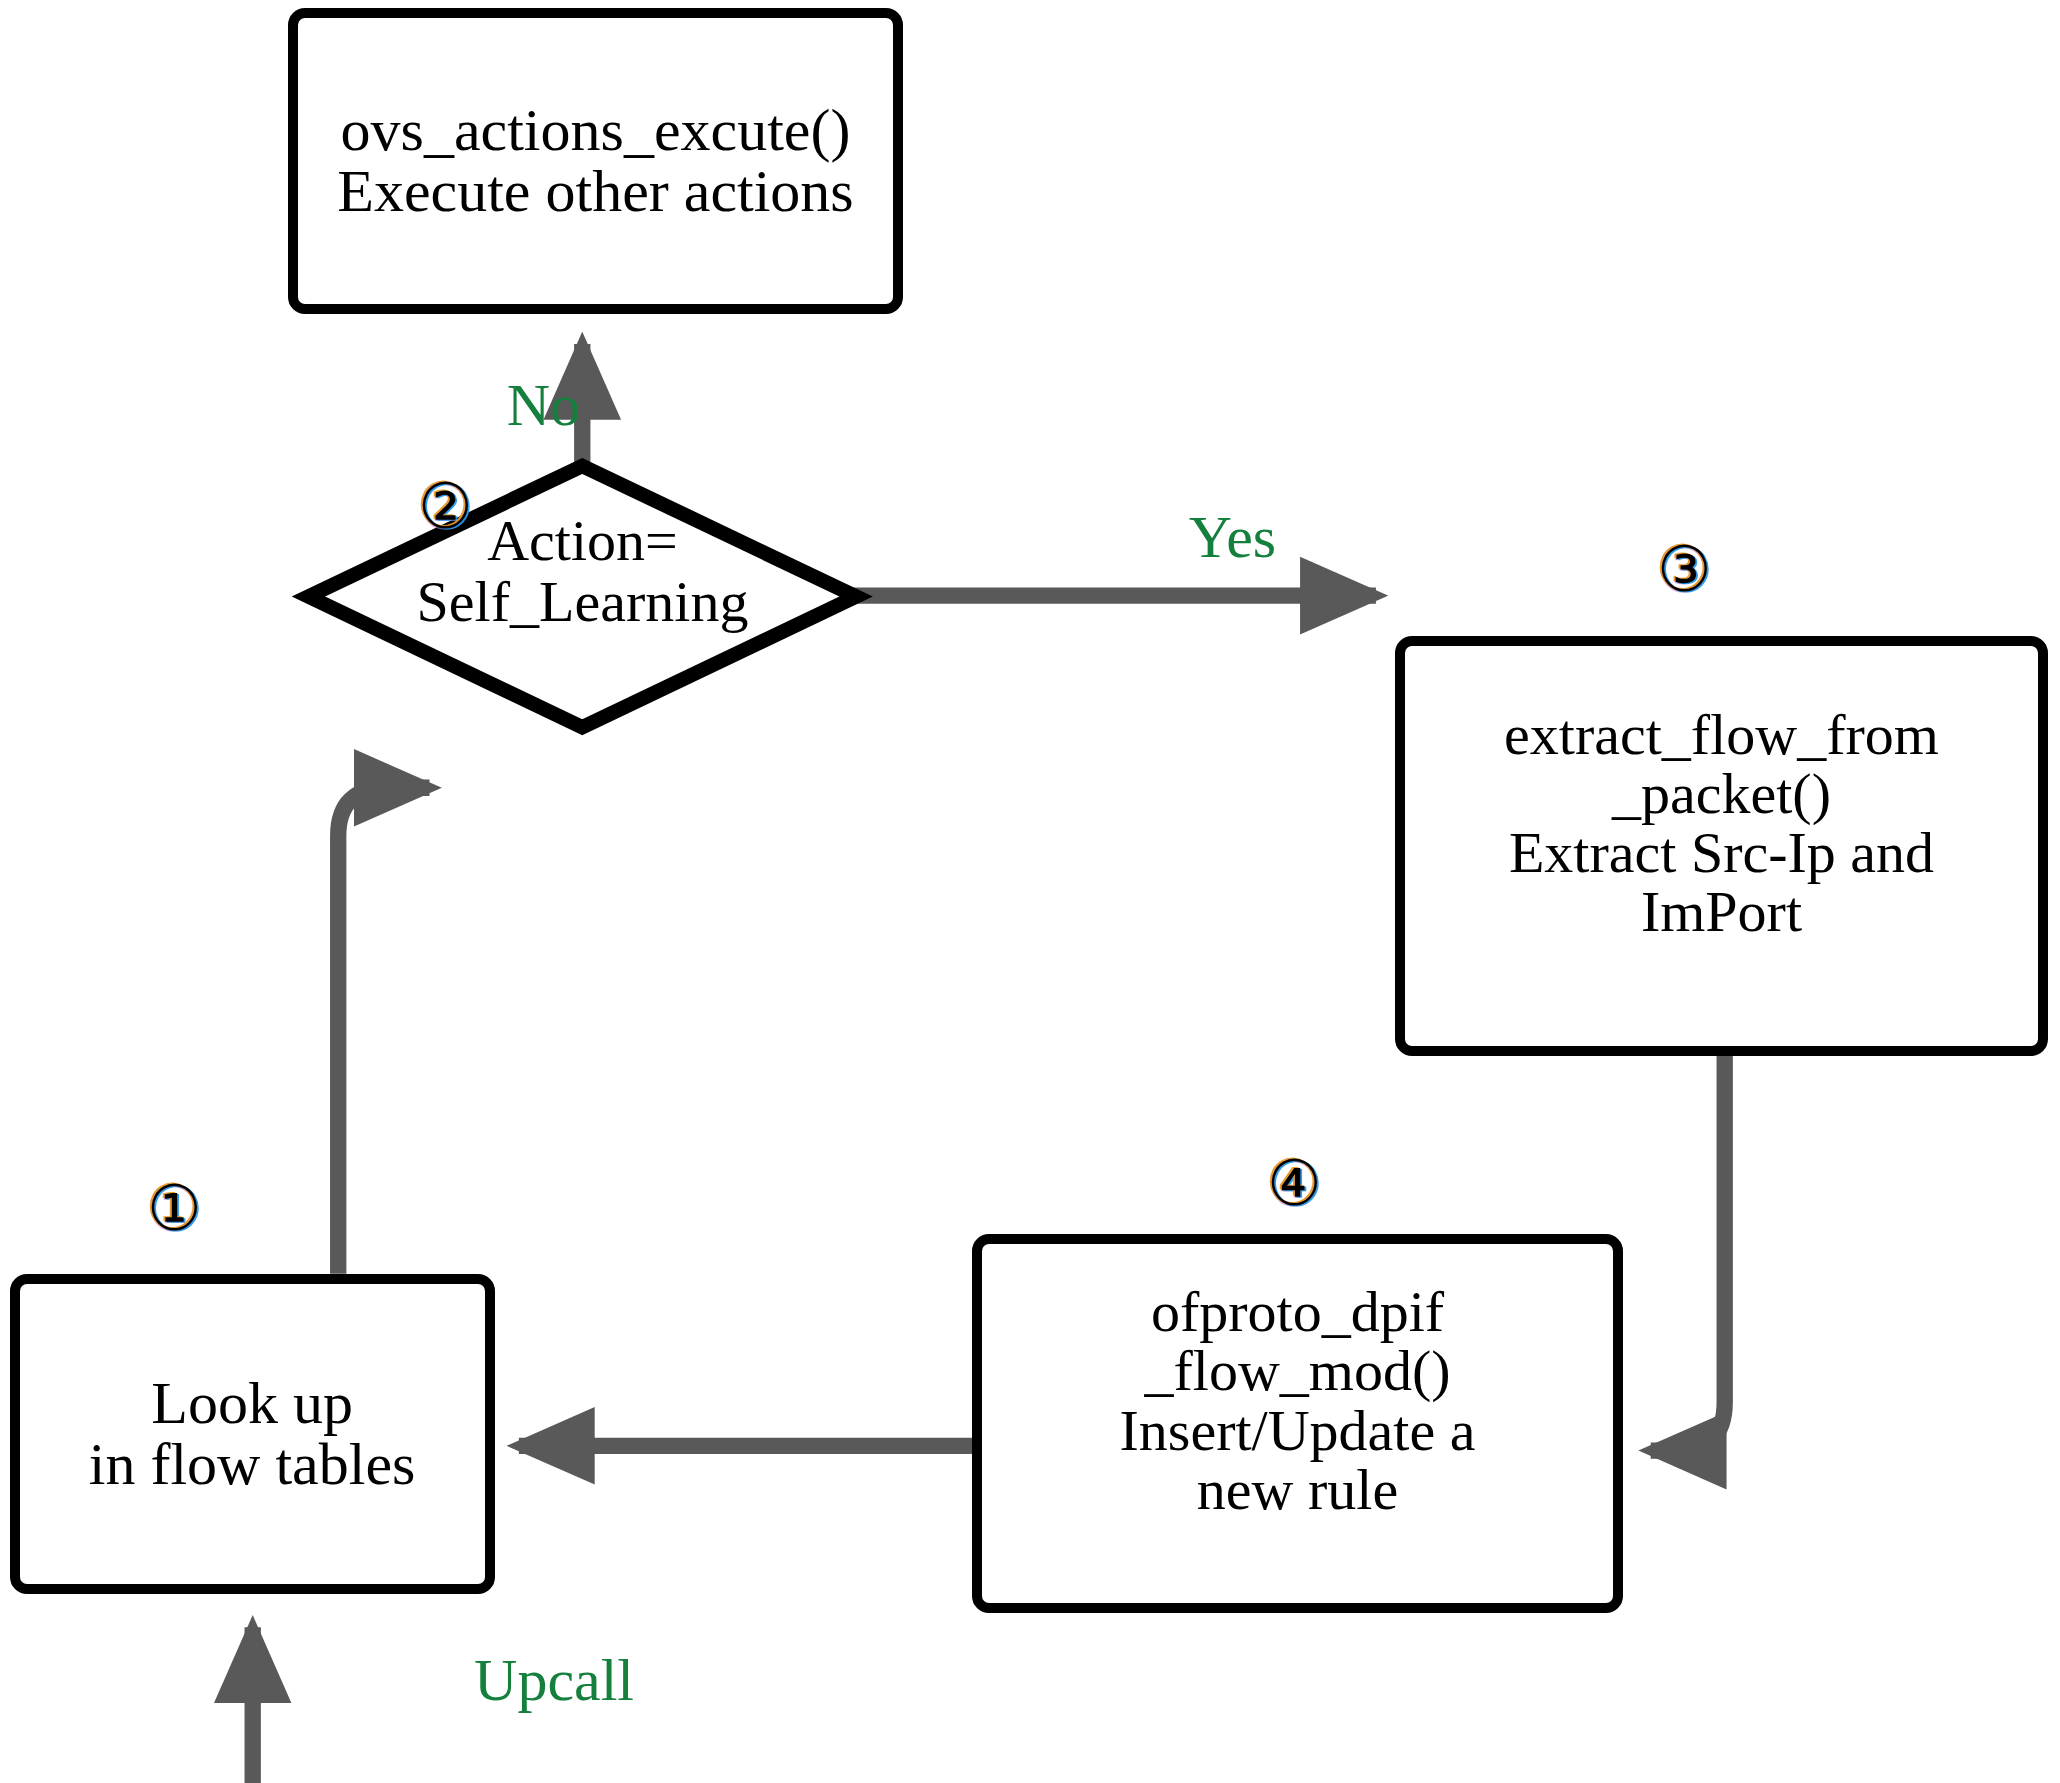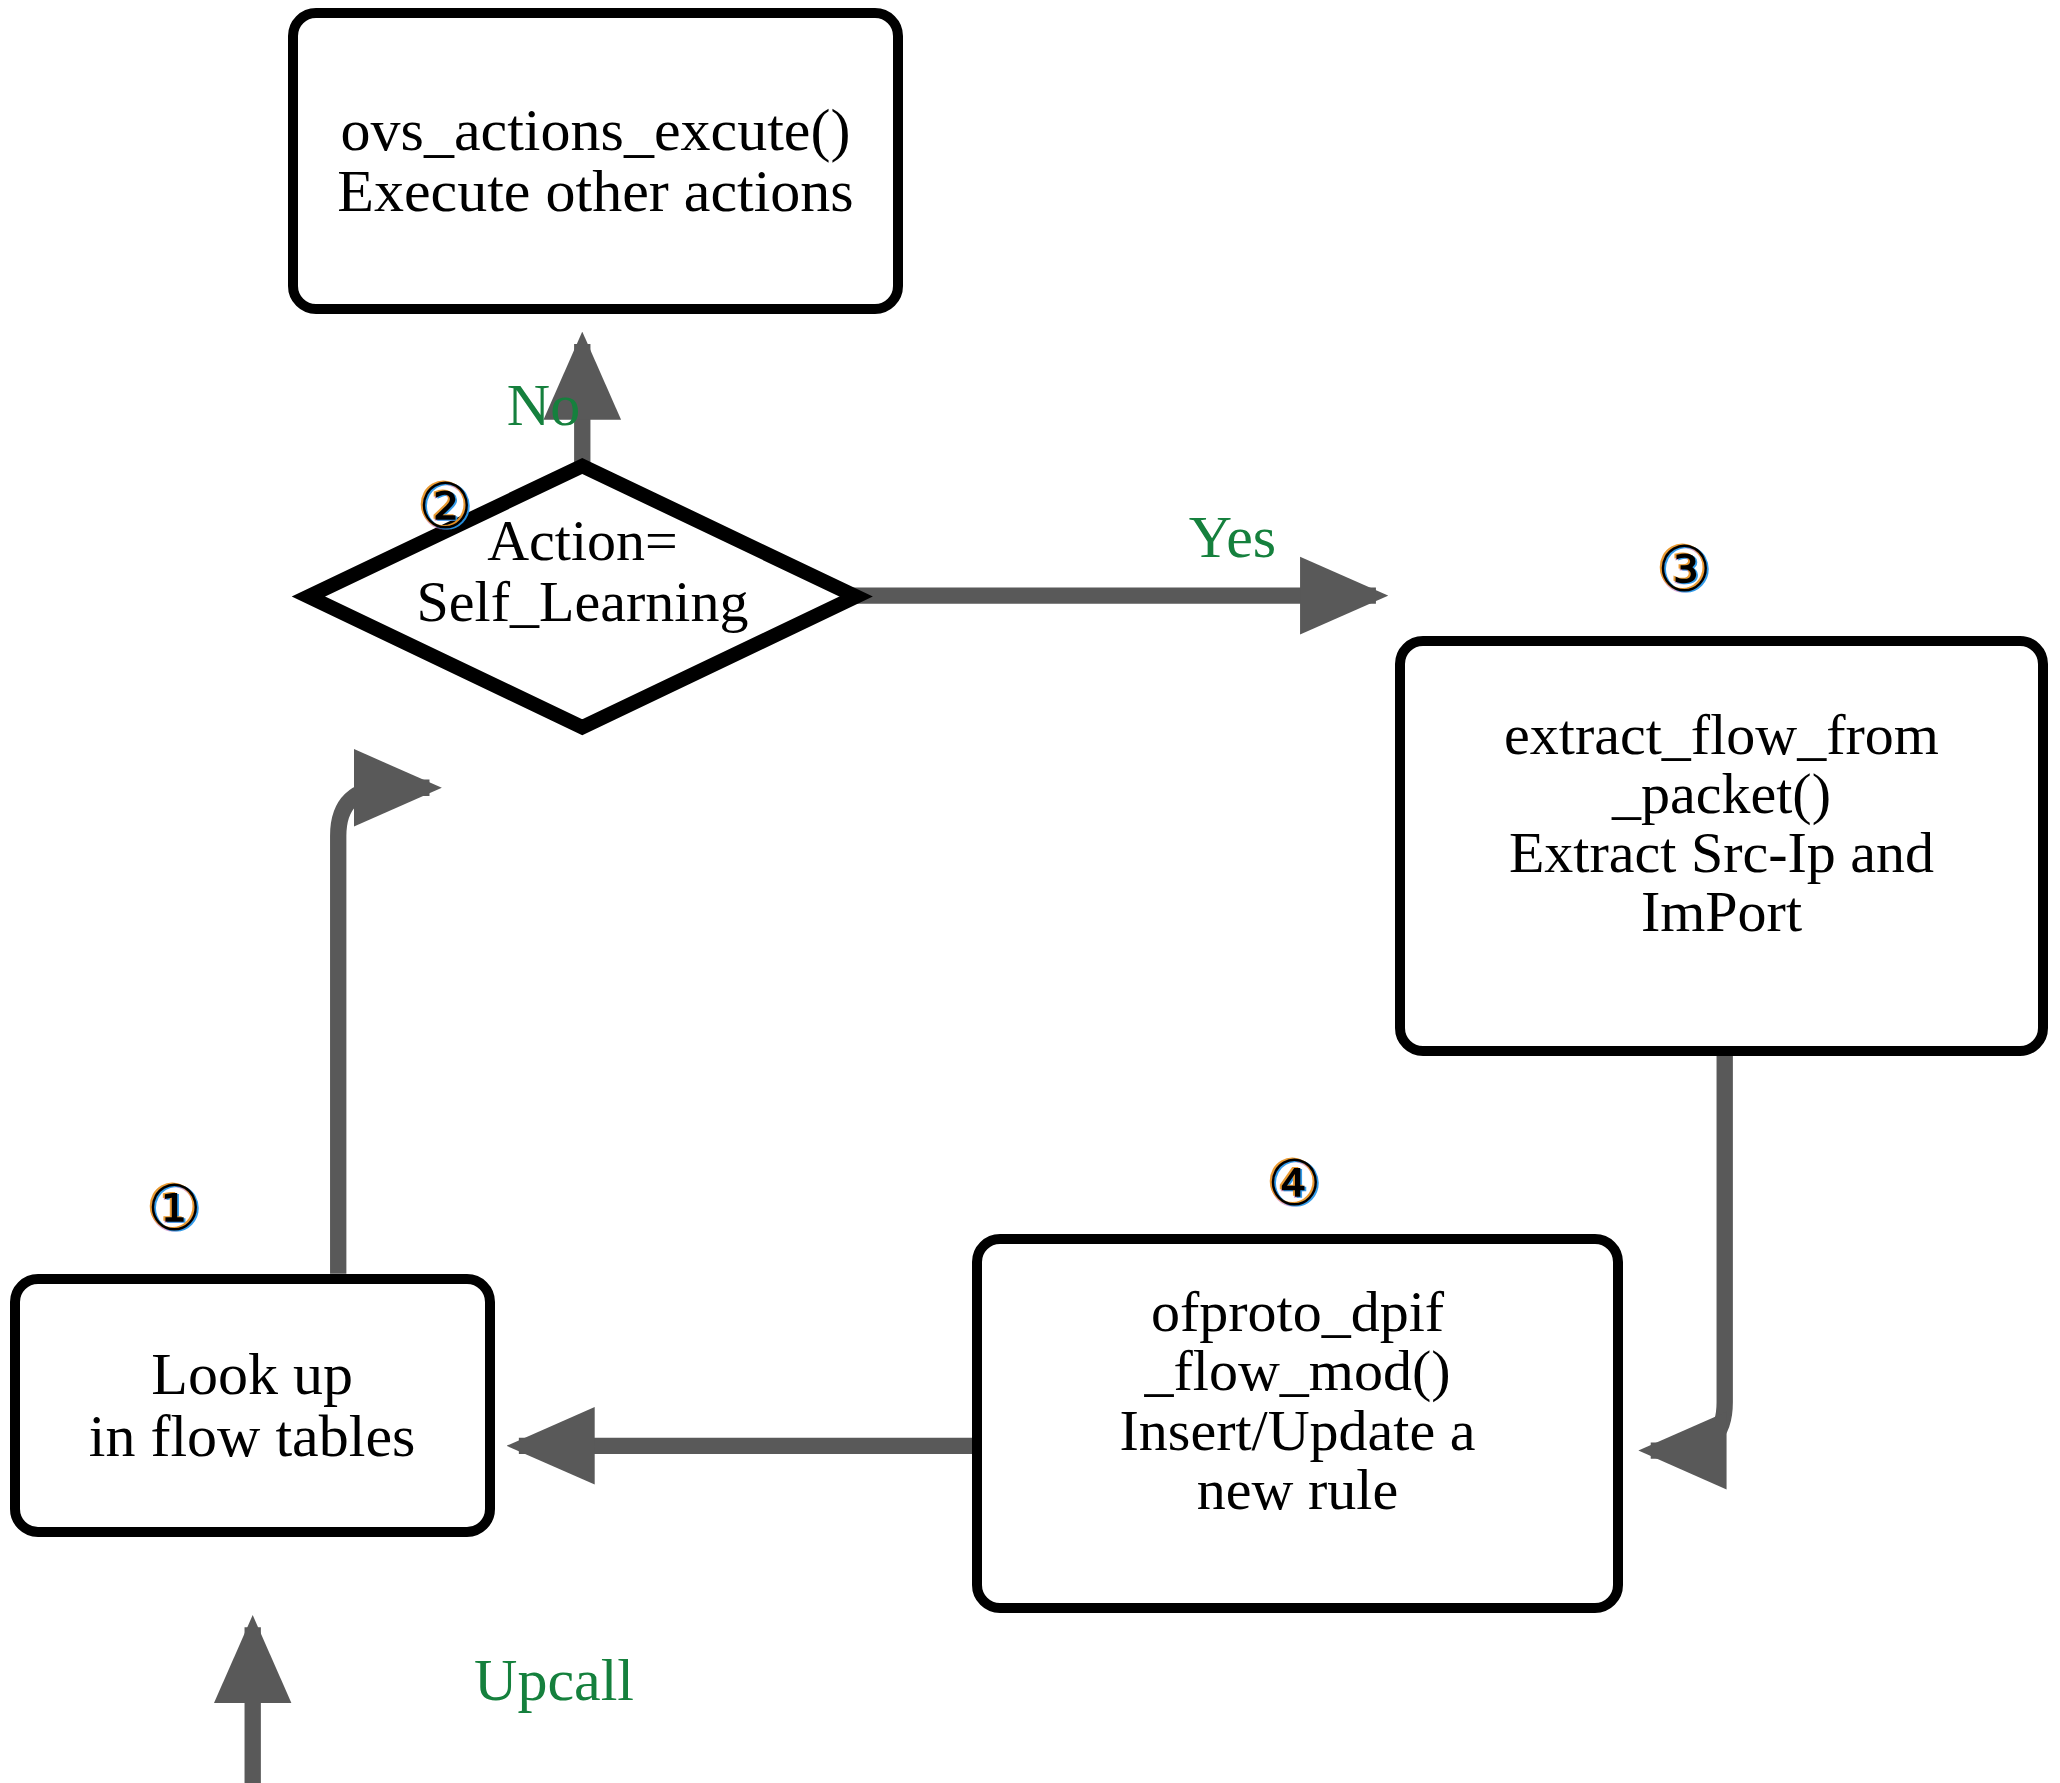--- a/index.html
+++ b/index.html
@@ -25,21 +25,21 @@
     height: 1783px;
     overflow: visible;
   }
 
   
   .node {
     position: absolute;
     box-sizing: border-box;
     background: #ffffff;
     border: 10.6px solid #000000;
-    border-radius: 28px;
+    border-radius: 17px;
     display: flex;
     align-items: center;
     justify-content: center;
     text-align: center;
     line-height: 1.02;
     z-index: 3;
   }
   .node .txt {
     white-space: pre-line;
     display: block;
@@ -51,21 +51,21 @@
     width: 615px; height: 306px;
     font-size: 60px;
   }
   #node-extract {
     left: 1395px; top: 636px;
     width: 653px; height: 420px;
     font-size: 58px;
   }
   #node-lookup {
     left: 9.6px; top: 1274px;
-    width: 485px; height: 263px;
+    width: 485px; height: 320px;
     font-size: 60px;
   }
   #node-flowmod {
     left: 972px; top: 1234px;
     width: 651px; height: 379px;
     font-size: 58px;
   }
   
   #node-extract .txt,
   #node-flowmod .txt {

